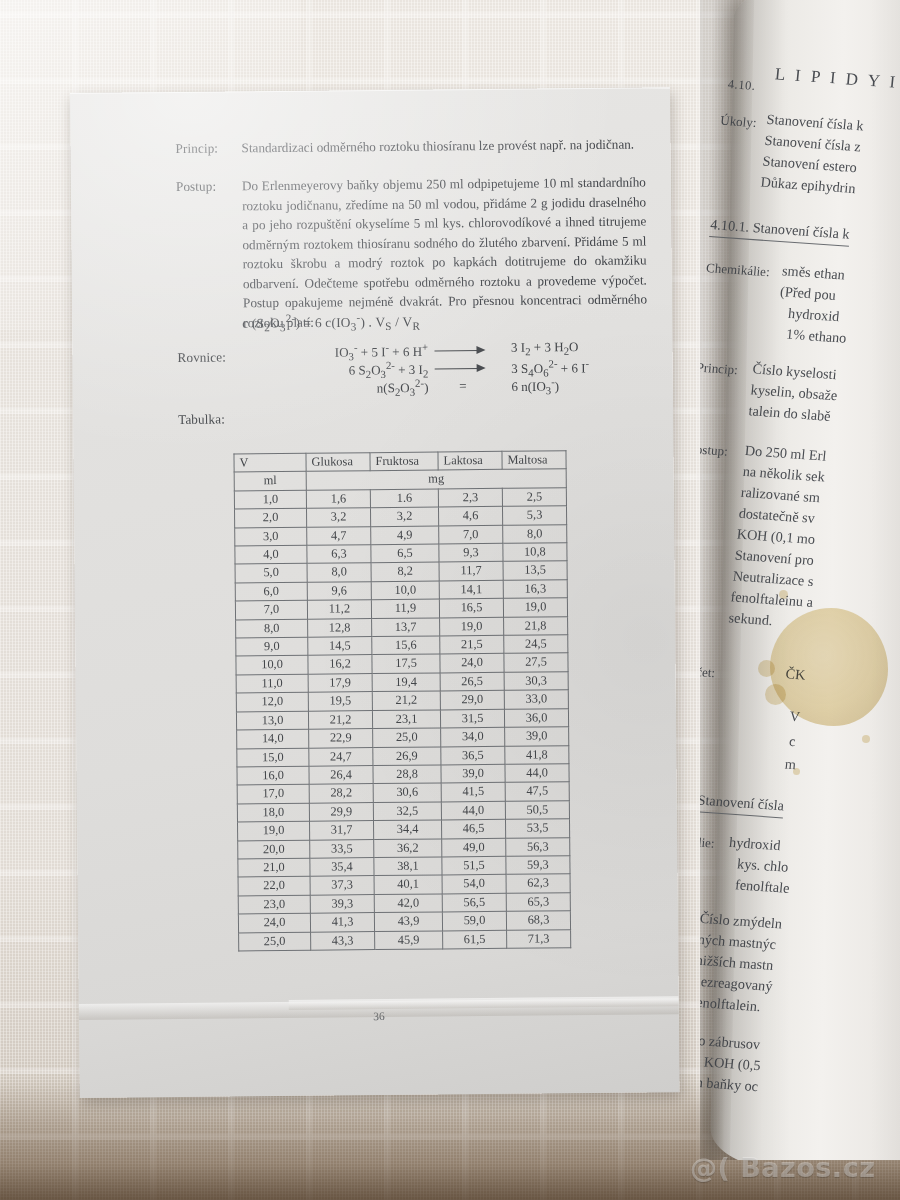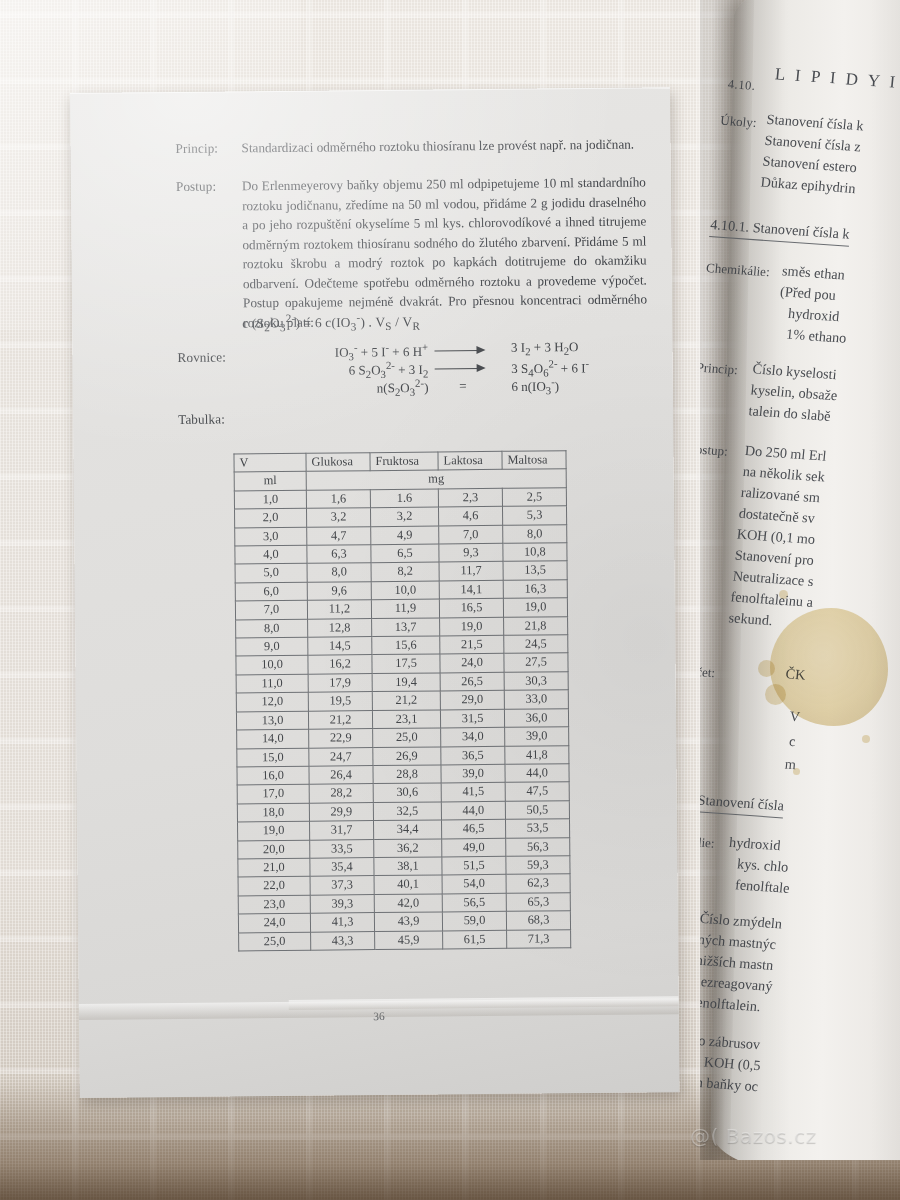--- a/index.html
+++ b/index.html
@@ -179,23 +179,23 @@
   }
 
   #right-page .shade{
     position:absolute;inset:0;
     background:linear-gradient(90deg, rgba(0,0,0,.10) 0 18px, rgba(0,0,0,0) 90px, rgba(0,0,0,0) 170px, rgba(0,0,0,.08) 240px);
     pointer-events:none;
   }
 
   
   #watermark{
-    position:absolute;left:690px;top:1124px;
+    position:absolute;left:690px;top:1152px;
     font-family:"DejaVu Sans", sans-serif;
-    font-size:20px;font-weight:400;letter-spacing:.5px;
+    font-size:27px;font-weight:700;letter-spacing:.5px;
     color:rgba(255,255,255,.33);
     text-shadow:0 1px 1px rgba(0,0,0,.18);
     white-space:nowrap;
   }
 </style>
 </head>
 <body>
 
 <div id="backdrop">
   <div class="weave"></div>

